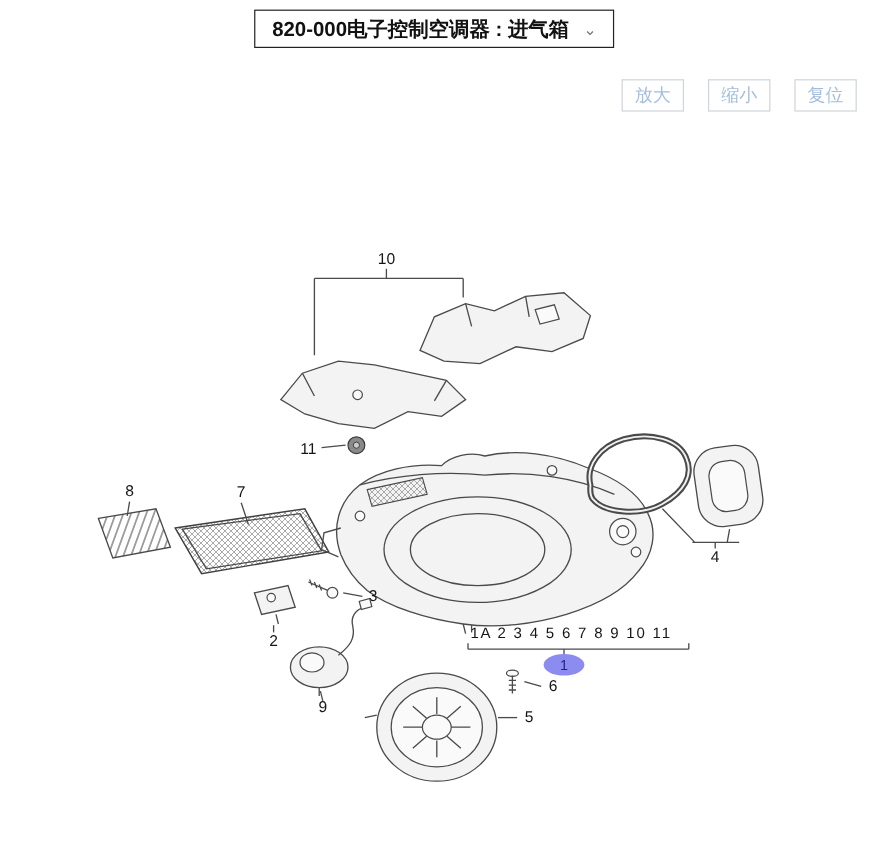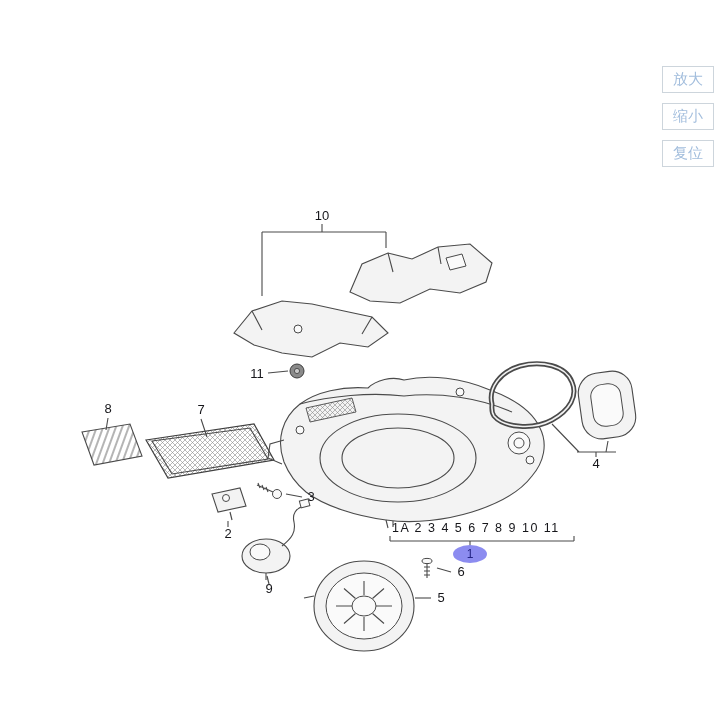--- a/index.html
+++ b/index.html
@@ -8,21 +8,21 @@
     font-family:"Liberation Sans",sans-serif;
   }
   .titlebar{
     position:absolute;top:8px;left:50%;transform:translateX(-50%);
     border:1px solid #222;background:#fff;color:#111;
     font-size:17px;font-weight:700;padding:3px 14px;height:24px;
     display:flex;align-items:center;gap:12px;white-space:nowrap;cursor:pointer;
   }
   .titlebar .chev{color:#777;font-size:13px;font-weight:400;line-height:1;}
   .toolcol{
-    position:absolute;top:66px;right:10px;display:flex;flex-direction:column;gap:10px;
+    position:absolute;top:66px;right:10px;display:flex;flex-direction:row;gap:20px;
   }
   .zoombtn{
     width:52px;height:27px;border:1px solid #cdd5dc;background:#fff;color:#a3bedd;
     font-size:15px;display:flex;align-items:center;justify-content:center;cursor:pointer;
     font-family:"Liberation Sans",sans-serif;
   }
   svg{position:absolute;left:0;top:0;}
   .ln{stroke:#4a4a4a;fill:none;stroke-width:1.1;}
   .part{fill:#f3f3f3;stroke:#4a4a4a;stroke-width:1.1;}
   .part-light{fill:#fafafa;stroke:#4a4a4a;stroke-width:1;}
@@ -170,20 +170,24 @@
       <path class="ln" d="M393,521 L393,527"></path>
       <text class="plist" x="392" y="532">1A 2 3 4 5 6 7 8 9 10 11</text>
       <path class="ln" d="M390,541 V536 M390,541 H574 M574,541 V536 M470,541 V546"></path>
     </g>
     <g>
       <ellipse cx="470" cy="554" rx="17" ry="9" fill="#8c8cf0"></ellipse>
       <text class="sel-num" x="470" y="558" text-anchor="middle" fill="#232384">1</text>
     </g>
   </svg>
 
+  <div class="titlebar">
+    <span>820-000电子控制空调器 : 进气箱</span>
+    <span class="chev">⌄</span>
+  </div>
 
   <div class="toolcol">
     <button class="zoombtn">放大</button>
     <button class="zoombtn">缩小</button>
     <button class="zoombtn">复位</button>
   </div>
 
 </div>
 
 </body></html>

